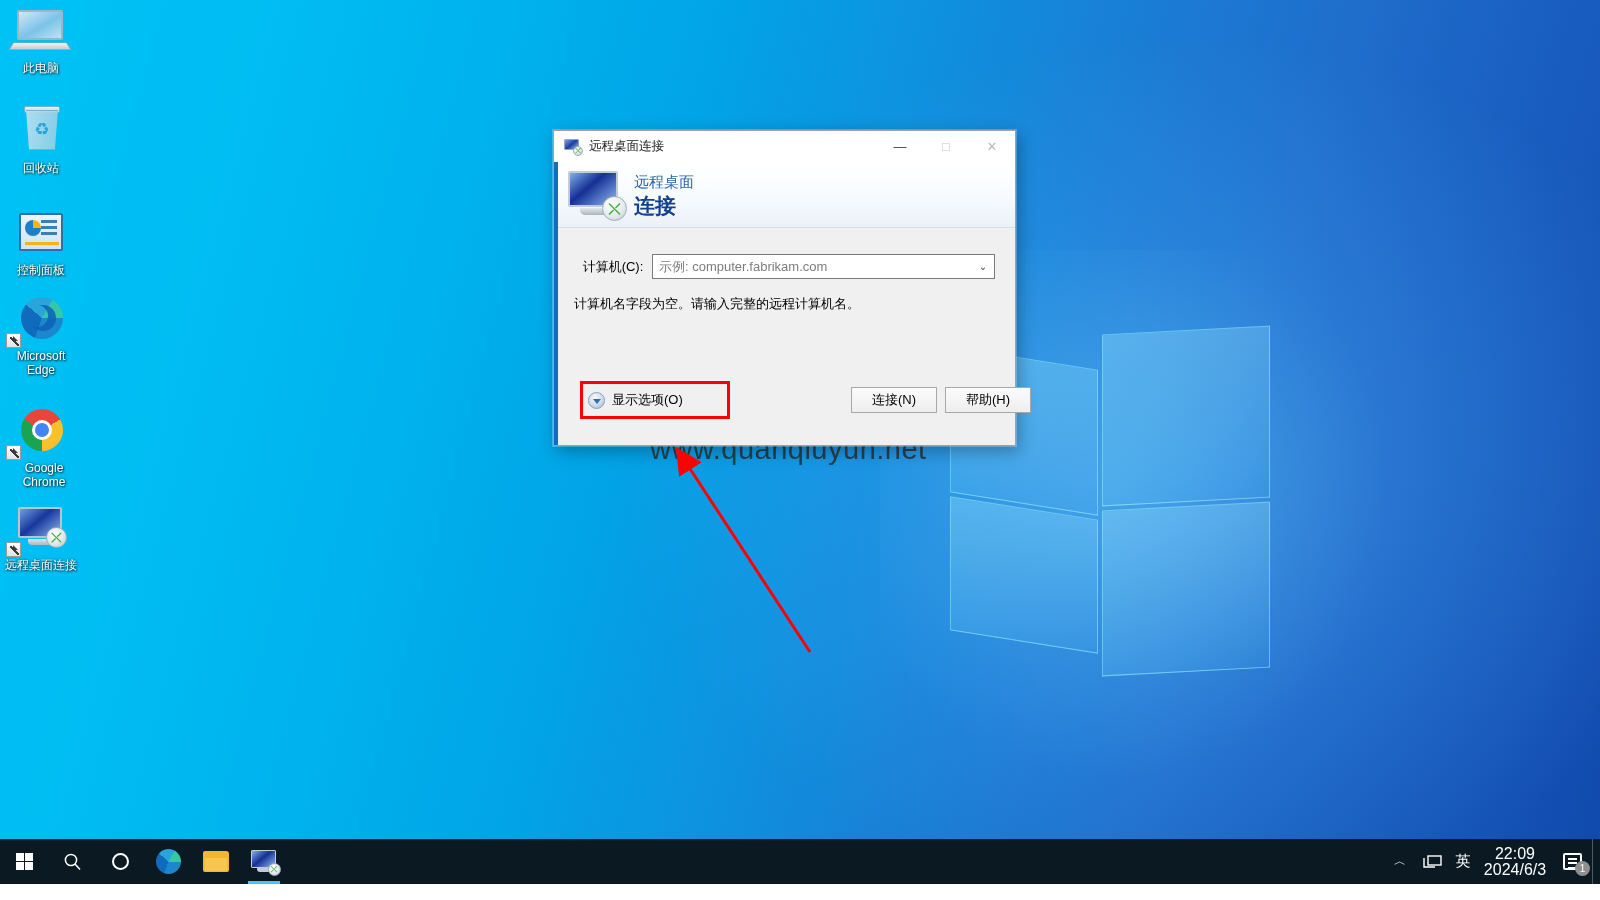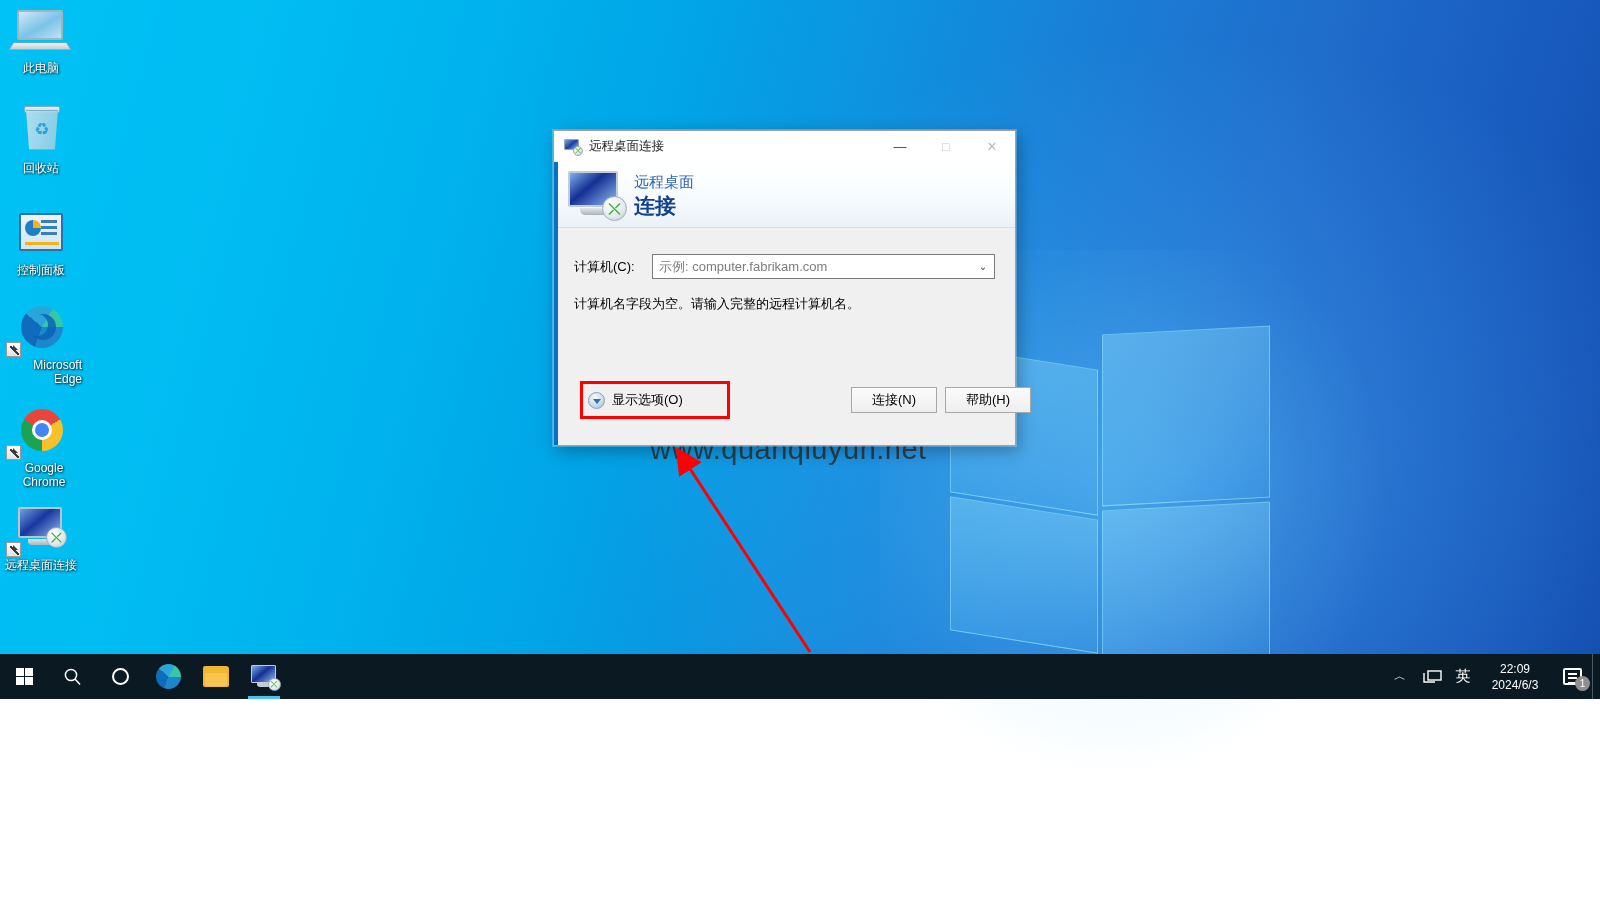--- a/index.html
+++ b/index.html
@@ -3,21 +3,21 @@
 <meta charset="utf-8">
 <style>
   * { margin:0; padding:0; box-sizing:border-box; }
   html, body {
     width:1600px; height:900px; overflow:hidden;
     font-family:"Liberation Sans","DejaVu Sans",sans-serif;
   }
 
   
   #desktop {
-    position:relative; width:1600px; height:699px;
+    position:relative; width:1600px; height:884px;
     background:
       radial-gradient(ellipse 900px 700px at 1180px 470px, rgba(90,190,255,0.35) 0%, rgba(0,130,220,0.0) 62%),
       linear-gradient(105deg,
         #00c2f5 0%, #00bdf2 14%, #00b4ee 26%,
         #00a6e8 38%, #0d93e0 50%, #1a7ed6 62%,
         #1f6fcd 73%, #1a5fc2 84%, #1452b6 94%, #1049ab 100%);
     padding-left: 33px;
   }
   
   #win-shape { position:absolute; left:950px; top:330px; width:330px; height:350px; }
@@ -205,21 +205,21 @@
     position:absolute; right:-3px; bottom:-2px; width:25px; height:25px; border-radius:50%;
     background:radial-gradient(circle at 35% 30%,#ffffff,#e3e9ed 60%,#bcc6cd);
     border:1px solid #9fb0ba; color:#3fae33; font-size:15px; font-weight:bold;
     line-height:24px; text-align:center;
   }
   #hdr-line1 { font-size:15px; color:#2a62b4; line-height:23px; }
   #hdr-line2 { font-size:21px; color:#12418f; font-weight:bold; line-height:26px; }
 
   #body-area { padding:26px 20px 0 20px; position:relative; }
   .frow { display:flex; align-items:center; margin-bottom:20px; }
-  .flabel { width:78px; font-size:13px; color:#000; }
+  .flabel { width:78px; font-size:13px; color:#000;text-align:center; }
   #combo {
     flex:1; height:25px; background:#ffffff; border:1px solid #7a7a7a;
     display:flex; align-items:center; position:relative;
   }
   #combo-text { padding-left:6px; font-size:13px; color:#7d7d7d; flex:1; }
   #combo-arrow {
     width:22px; height:23px; display:flex; align-items:center; justify-content:center;
     color:#4a4a4a; font-size:10px;
   }
   #user-val { font-size:13px; color:#000; }
@@ -278,21 +278,21 @@
   #tb-rdp-item::after {
     content:""; position:absolute; left:8px; bottom:0; width:32px; height:3px; background:#4cc2f1;
   }
   #tray { position:absolute; right:0; top:0; height:45px; display:flex; align-items:center; }
   .tray-item { display:flex; align-items:center; justify-content:center; height:45px; color:#ffffff; }
   #tray-chevron { width:36px; font-size:12px; }
   #tray-ime-icon { width:30px; }
   #tray-ime-icon svg { display:block; }
   #tray-ime-text { width:30px; font-size:15px; }
   #tray-clock {
-    width:74px; flex-direction:column; font-size:12px; line-height:16px; text-align:center; gap:0;
+    width:74px; flex-direction:column; font-size:16px; line-height:16px; text-align:center; gap:0;
   }
   #tray-clock span { display:block; }
   #tray-action { width:40px; position:relative; }
   #tray-action .bubble {
     width:19px; height:17px; border:2px solid #ffffff; border-radius:2px; position:relative;
   }
   #tray-action .bubble i { display:block; height:2px; background:#ffffff; margin:2.5px 3px 0 3px; }
   #tray-badge {
     position:absolute; right:2px; bottom:8px; width:15px; height:15px; border-radius:50%;
     background:#8f8f8f; color:#ffffff; font-size:10px; line-height:15px; text-align:center;
@@ -341,21 +341,21 @@
             <i></i>
             <i></i>
             <i></i>
           </div>
           <div class="slider"></div>
         </div>
     </div>
     <div class="dlabel">控制面板</div>
   </div>
 
-  <div class="dicon" style="left:0px; top:305px;text-align:right;">
+  <div class="dicon" style="left:0px; top:296px;">
     <div class="glyph">
       <div class="ic-edge"></div>
         <div class="shortcut-badge"></div>
     </div>
     <div class="dlabel" style="white-space:pre-line;">Microsoft
 Edge</div>
   </div>
 
   <div class="dicon" style="left:0px; top:408px;">
     <div class="glyph">

